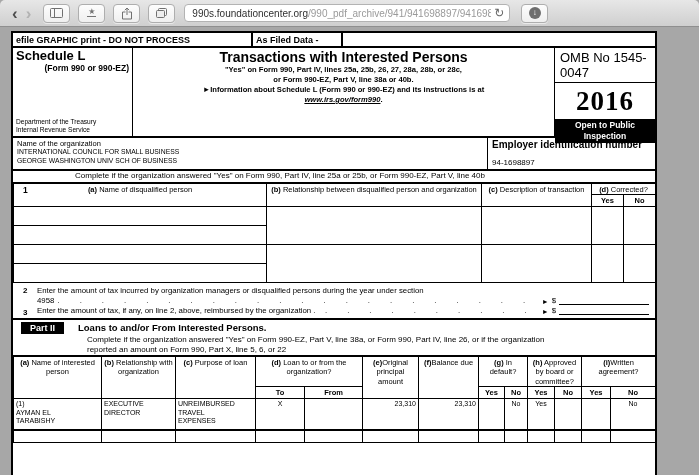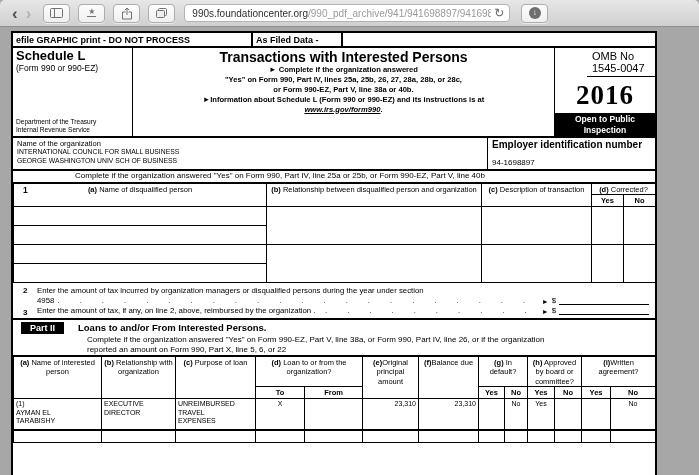--- a/index.html
+++ b/index.html
@@ -50,29 +50,29 @@
   .banner{display:flex;border-top:2px solid #000;border-bottom:2px solid #000;
     font-weight:bold;font-size:9px;align-items:stretch;}
   .banner>div{padding:2px 3px 1px;}
   .b1{width:232px;border-right:2px solid #000;}
   .b2{width:82px;border-right:2px solid #000;}
   .b3{flex:1;text-align:right;padding-right:5px !important;}
   .head{display:flex;border-bottom:2px solid #000;height:88px;}
   .h-left{width:120px;border-right:1px solid #000;padding:1px 3px;box-sizing:border-box;
     display:flex;flex-direction:column;}
   .sched{font-size:13px;font-weight:bold;line-height:1.1;}
-  .formref{font-size:8.5px;font-weight:normal;}
+  .formref{font-size:8.5px;font-weight:bold;text-align:right;}
   .dept{font-size:6.6px;line-height:1.3;}
   .dept.first{margin-top:auto;}
   .h-center{flex:1;border-right:1px solid #000;text-align:center;padding-top:1px;}
   .h-title{font-size:14px;font-weight:bold;line-height:1.15;}
   .instr{font-size:7.6px;font-weight:bold;line-height:1.3;}
   .weblink{font-style:italic;text-decoration:underline;}
   .h-right{width:100px;display:flex;flex-direction:column;box-sizing:border-box;}
-  .omb{font-size:11px;padding:2px 0 2px 5px;border-bottom:1px solid #000;margin-left:32px;}
+  .omb{font-size:13px;padding:2px 0 2px 5px;border-bottom:1px solid #000;}
   .year{font-family:"Liberation Serif", serif;font-size:27px;font-weight:bold;
     text-align:center;flex:1;line-height:1.35;letter-spacing:1px;}
   .openbox{background:#000;color:#fff;font-weight:bold;font-size:8.5px;text-align:center;
     line-height:1.2;padding:1px 0 2px;}
   .namerow{display:flex;border-bottom:2px solid #000;height:31px;}
   .n-left{flex:1;padding:1px 4px;}
   .n-label{font-size:7.5px;}
   .orgline{font-size:6.8px;line-height:1.3;}
   .n-right{width:168px;border-left:1px solid #000;padding:1px 4px;box-sizing:border-box;
     display:flex;flex-direction:column;}
@@ -159,21 +159,20 @@
 
     <div class="head">
       <div class="h-left">
         <div class="sched">Schedule L</div>
         <div class="formref">(Form 990 or 990-EZ)</div>
         <div class="dept first">Department of the Treasury</div>
         <div class="dept">Internal Revenue Service</div>
       </div>
       <div class="h-center">
         <div class="h-title">Transactions with Interested Persons</div>
-        <div class="instr">► Complete if the organization answered</div>
         <div class="instr">"Yes" on Form 990, Part IV, lines 25a, 25b, 26, 27, 28a, 28b, or 28c,</div>
         <div class="instr">or Form 990-EZ, Part V, line 38a or 40b.</div>
         <div class="instr">►Information about Schedule L (Form 990 or 990-EZ) and its instructions is at</div>
         <div class="instr"><span class="weblink">www.irs.gov/form990</span><span>.</span></div>
       </div>
       <div class="h-right">
         <div class="omb">OMB No  1545-0047</div>
         <div class="year">2016</div>
         <div class="openbox">
           <div>Open to Public</div>

